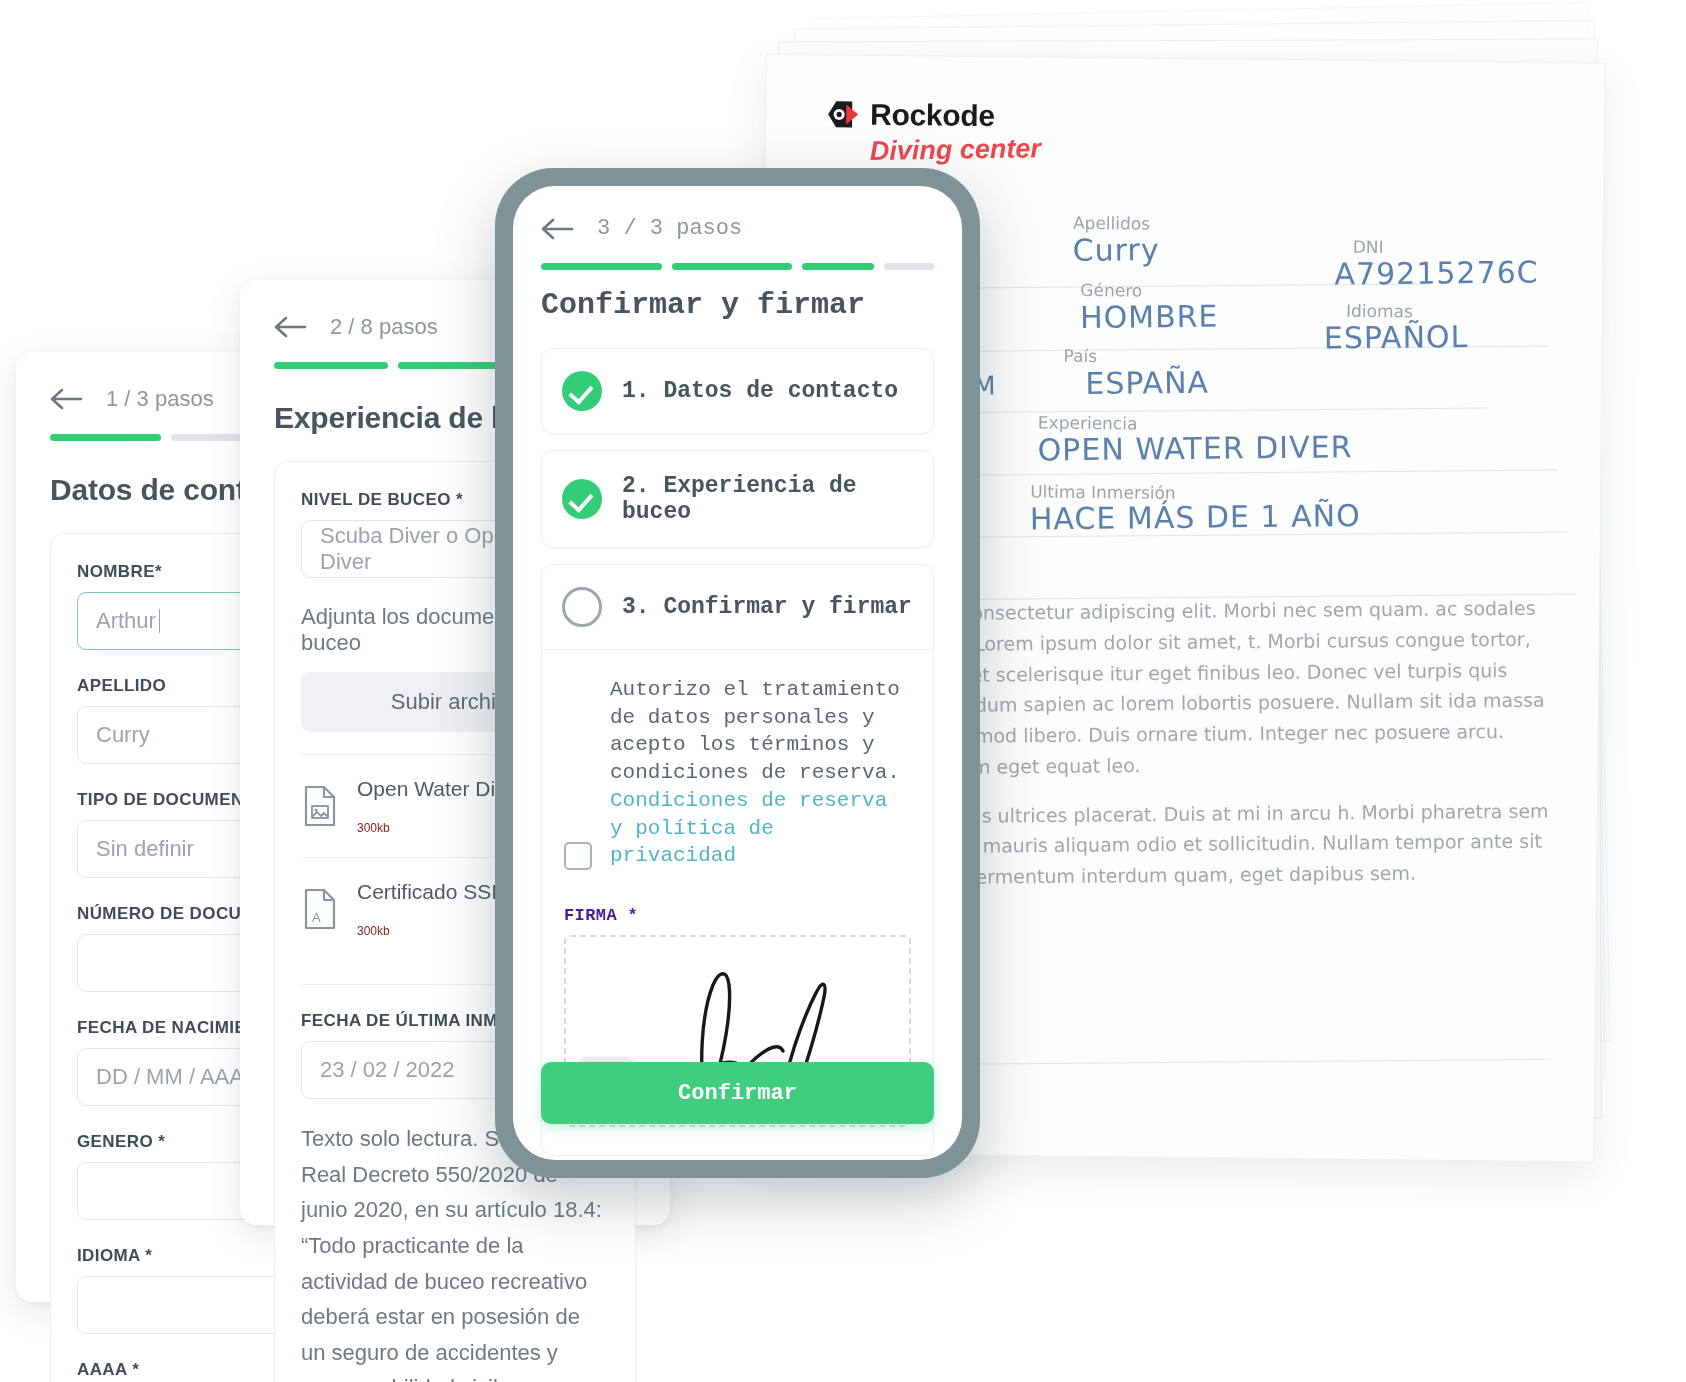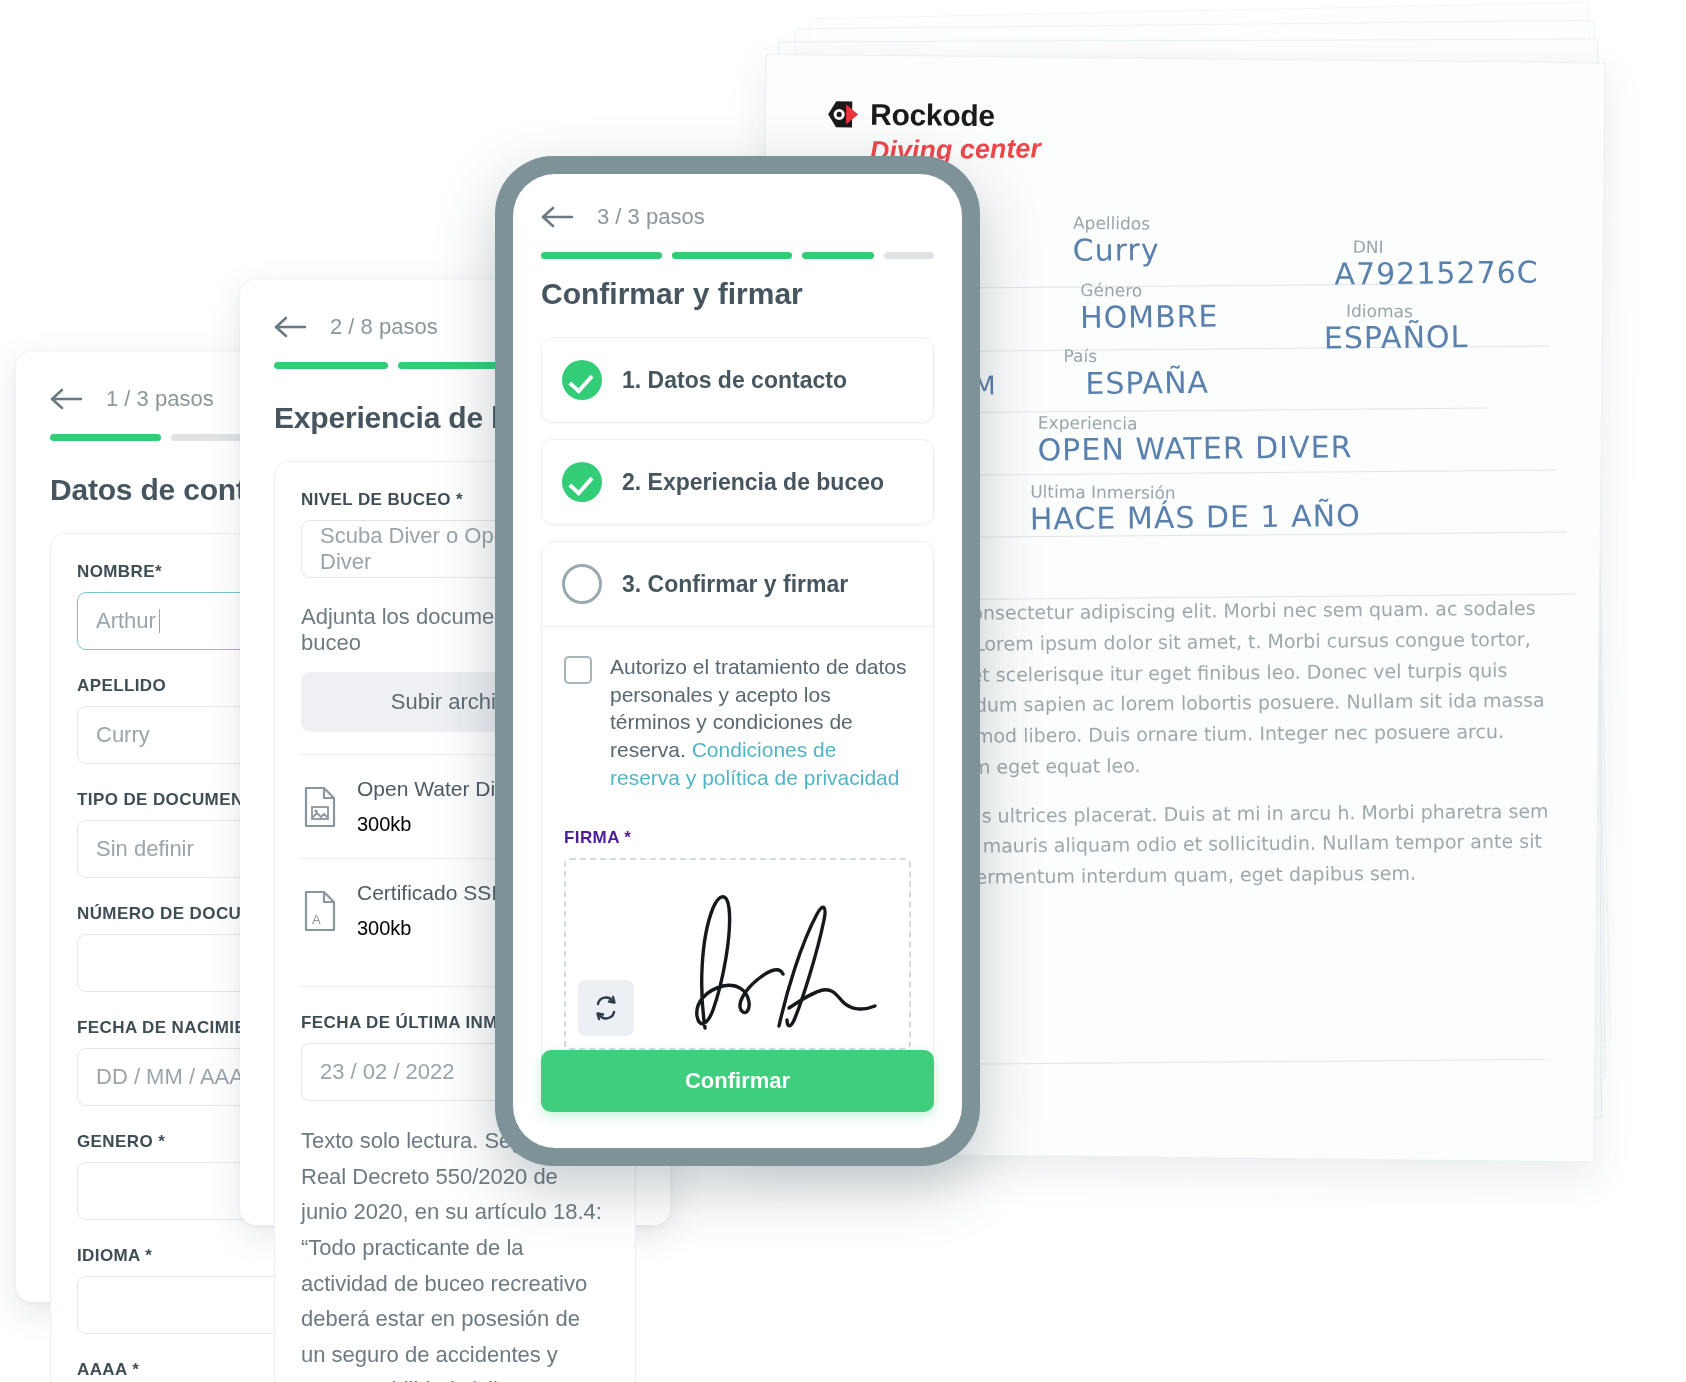--- a/index.html
+++ b/index.html
@@ -100,29 +100,30 @@
     margin-top:16px; height:60px; background:#eef0f3; border-radius:9px;
     display:flex; align-items:center; justify-content:center;
     font-size:22px; color:#5d6a72;
   }
   .doc-row {
     display:flex; align-items:center; gap:20px;
     padding:22px 2px; border-top:1px solid #eceff1;
   }
   .doc-ic { width:34px; height:42px; flex:none; }
   .doc-name { font-size:21px; color:#4e5b63; }
-  .doc-size { font-size:20px; color:#000000; margin-top:12px; }
+  .doc-size { font-size:12px; color:#7f1d1d; margin-top:20px; }
   .sect-title { margin-top:34px; font-size:27px; font-weight:700; color:#47565e; }
   .body-text { margin-top:22px; font-size:22px; line-height:1.62; color:#6d7a82; }
 
   
   .phone {
-    position:absolute; left:495px; top:156px; width:485px; height:1010px;
+    position:absolute; left:495px; top:168px; width:485px; height:1010px;
     background:#7d9398; border-radius:58px; padding:18px;
     box-shadow: 0 22px 60px rgba(45,70,80,.28);
+    font-family: Liberation Mono, monospace;
   }
   .phone-screen {
     width:100%; height:100%; background:#fff; border-radius:42px;
     padding:30px 28px 0 28px; overflow:hidden; position:relative;
   }
   .chk-card {
     margin-top:16px; border:1px solid #edf0f1; border-radius:12px;
     background:#fff; padding:22px 20px;
     display:flex; align-items:center; gap:20px;
     box-shadow:0 1px 3px rgba(60,80,95,.05);
@@ -140,21 +141,21 @@
     width:40px; height:40px; border-radius:50%; border:3px solid #9aa9b0;
     flex:none; background:#fff;
   }
   .chk-label { font-size:23px; font-weight:700; color:#47565e; }
 
   .agree-card {
     margin-top:0; border:1px solid #edf0f1; border-top:none;
     border-radius:0 0 12px 12px; background:#fff;
     padding:26px 22px 28px 22px;
   }
-  .agree-row { display:flex; gap:18px; align-items:flex-start; }
+  .agree-row { display:flex; gap:18px; align-items:flex-end; }
   .sqbox {
     width:28px; height:28px; border:2px solid #a8b4ba; border-radius:5px;
     flex:none; margin-top:3px; background:#fff;
   }
   .agree-text { font-size:21px; line-height:1.32; color:#596770; }
   .agree-link { color:#52b5c4; }
   .firma-label {
     margin-top:36px; font-size:17px; font-weight:700;
     color:#4c1d95; letter-spacing:.4px;
   }

